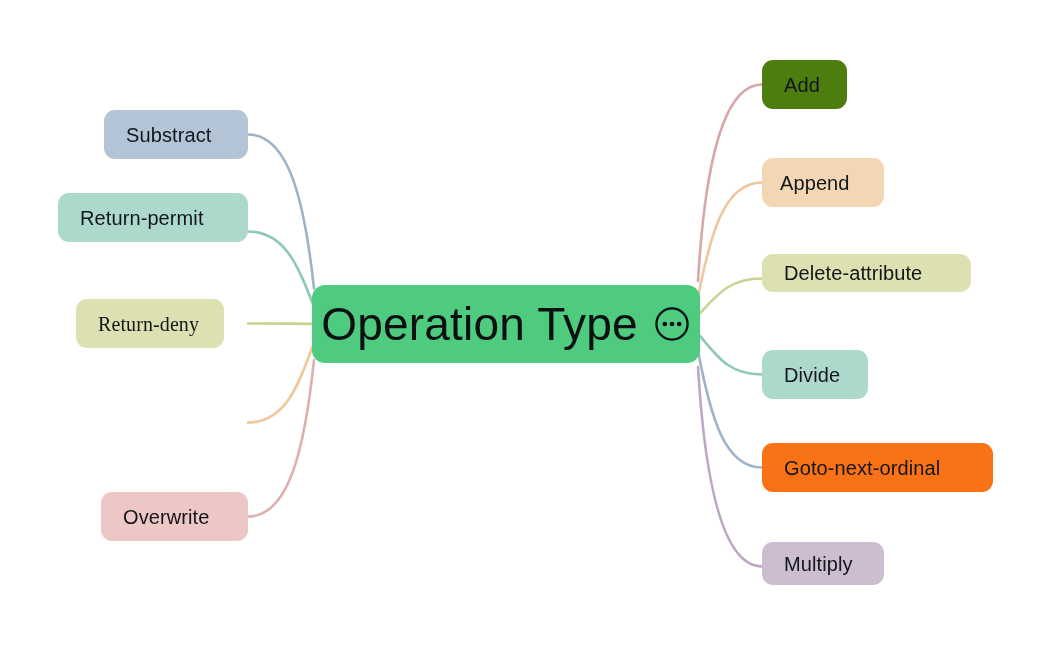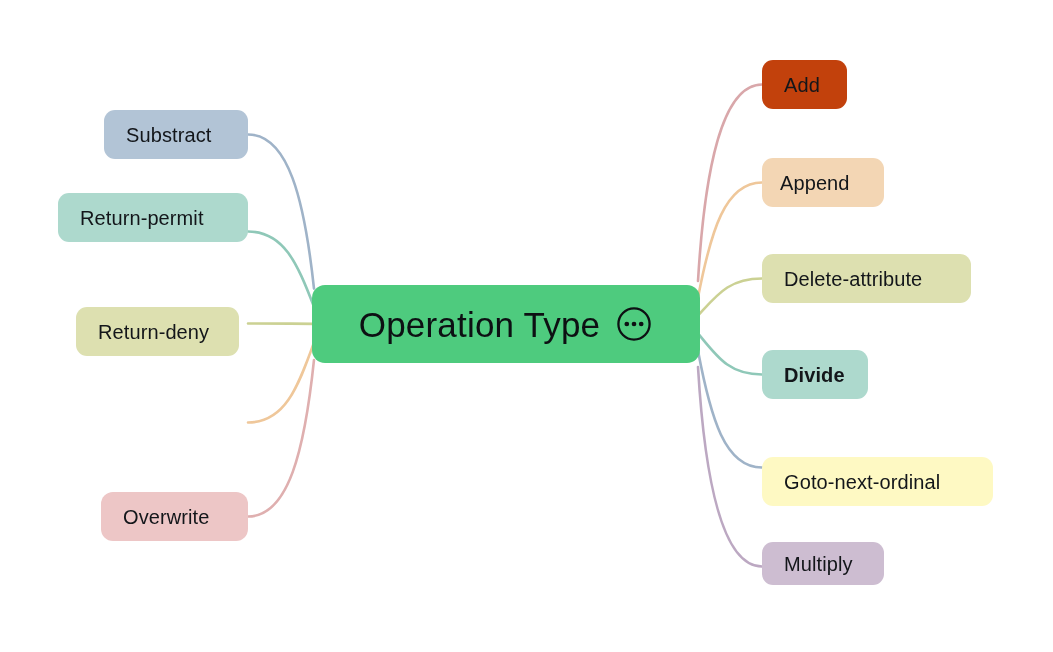--- a/index.html
+++ b/index.html
@@ -56,21 +56,21 @@
   #root-node {
     position: absolute;
     box-sizing: border-box;
     display: flex;
     align-items: center;
     justify-content: center;
     gap: 15px;
     border-radius: 13px;
     z-index: 3;
     color: #0d1013;
-    font-size: 35px;
+    font-size: 46px;
     letter-spacing: 0.2px;
     white-space: nowrap;
     line-height: 1;
   }
   #root-label {
     display: block;
   }
   .more-icon {
     display: block;
     width: 38px;
@@ -106,37 +106,37 @@
       <circle cx="26.2" cy="19" r="2.35" fill="#0d1013"></circle>
     </svg>
   </div>
 
 <div class="node left" style="left: 104px; top: 110px; width: 144px; height: 49px; background: rgb(178, 196, 214);">
       <span class="node-label">Substract</span>
     </div>
     <div class="node left" style="left: 58px; top: 193px; width: 190px; height: 49px; background: rgb(173, 217, 205);">
       <span class="node-label">Return-permit</span>
     </div>
-    <div class="node left" style="left: 76px; top: 307px; width: 163px; height: 49px; background: rgb(221, 224, 176);">
+    <div class="node left" style="left: 76px; top: 299px; width: 148px; height: 49px; background: rgb(221, 224, 176); font-family: Liberation Serif, serif;">
       <span class="node-label">Return-deny</span>
     </div>
-    <div class="node left" style="left: 101px; top: 492px; width: 147px; height: 49px; background: rgb(237, 198, 198); border-radius: 12px;">
+    <div class="node left" style="left: 101px; top: 492px; width: 147px; height: 49px; background: rgb(237, 198, 198);">
       <span class="node-label">Overwrite</span>
     </div>
-    <div class="node right" style="left: 762px; top: 60px; width: 85px; height: 49px; background: #c2410c;">
+    <div class="node right" style="left: 762px; top: 60px; width: 85px; height: 49px; background: #4d7c0f;">
       <span class="node-label">Add</span>
     </div>
     <div class="node right" style="left: 762px; top: 158px; width: 122px; height: 49px; background: rgb(243, 214, 180); padding-left: 18px;">
       <span class="node-label">Append</span>
     </div>
-    <div class="node right" style="left: 762px; top: 254px; width: 209px; height: 49px; background: rgb(221, 224, 176);">
+    <div class="node right" style="left: 762px; top: 254px; width: 209px; height: 38px; background: rgb(221, 224, 176);">
       <span class="node-label">Delete-attribute</span>
     </div>
-    <div class="node right" style="left: 762px; top: 350px; width: 106px; height: 49px; background: rgb(173, 217, 205); font-weight: bold;">
+    <div class="node right" style="left: 762px; top: 350px; width: 106px; height: 49px; background: rgb(173, 217, 205);">
       <span class="node-label">Divide</span>
     </div>
-    <div class="node right" style="left: 762px; top: 457px; width: 231px; height: 49px; background: #fef9c3;">
+    <div class="node right" style="left: 762px; top: 443px; width: 231px; height: 49px; background: #f97316;">
       <span class="node-label">Goto-next-ordinal</span>
     </div>
     <div class="node right" style="left: 762px; top: 542px; width: 122px; height: 43px; background: rgb(205, 189, 209);">
       <span class="node-label">Multiply</span>
     </div>
   </div>
 
 </body></html>

